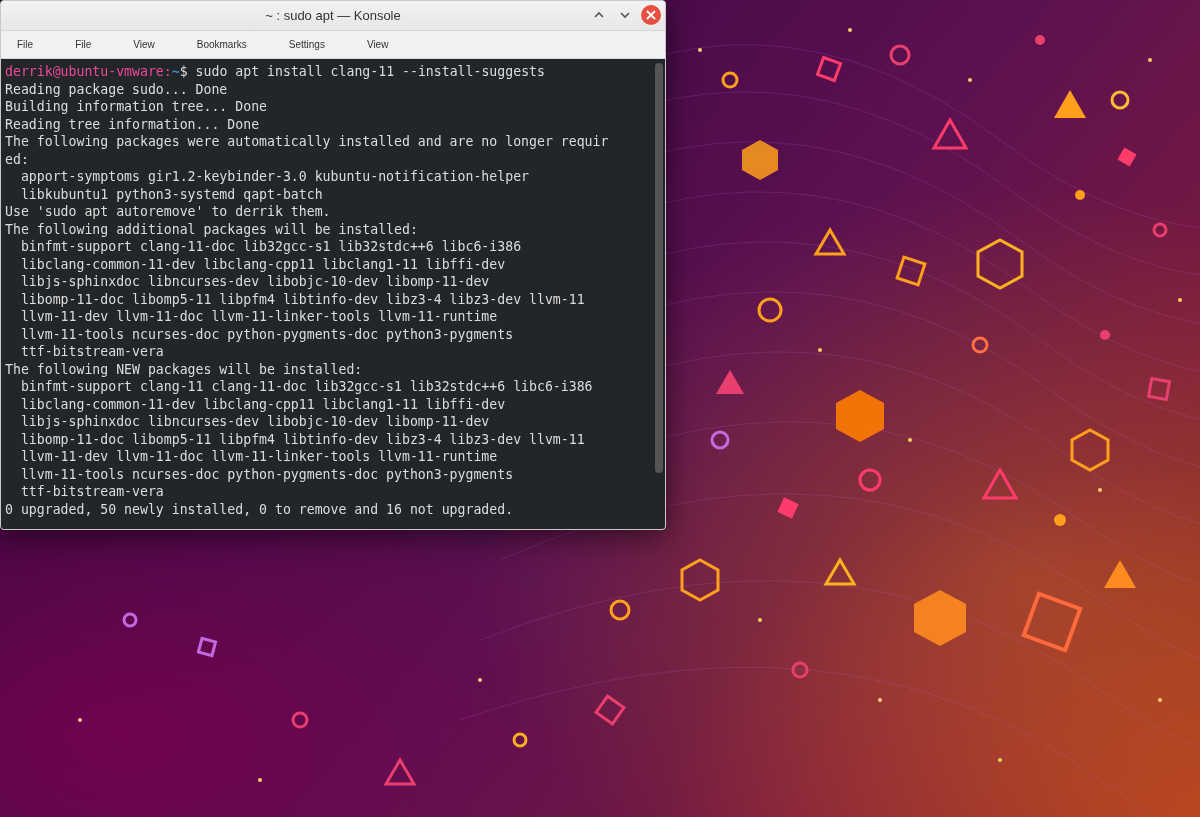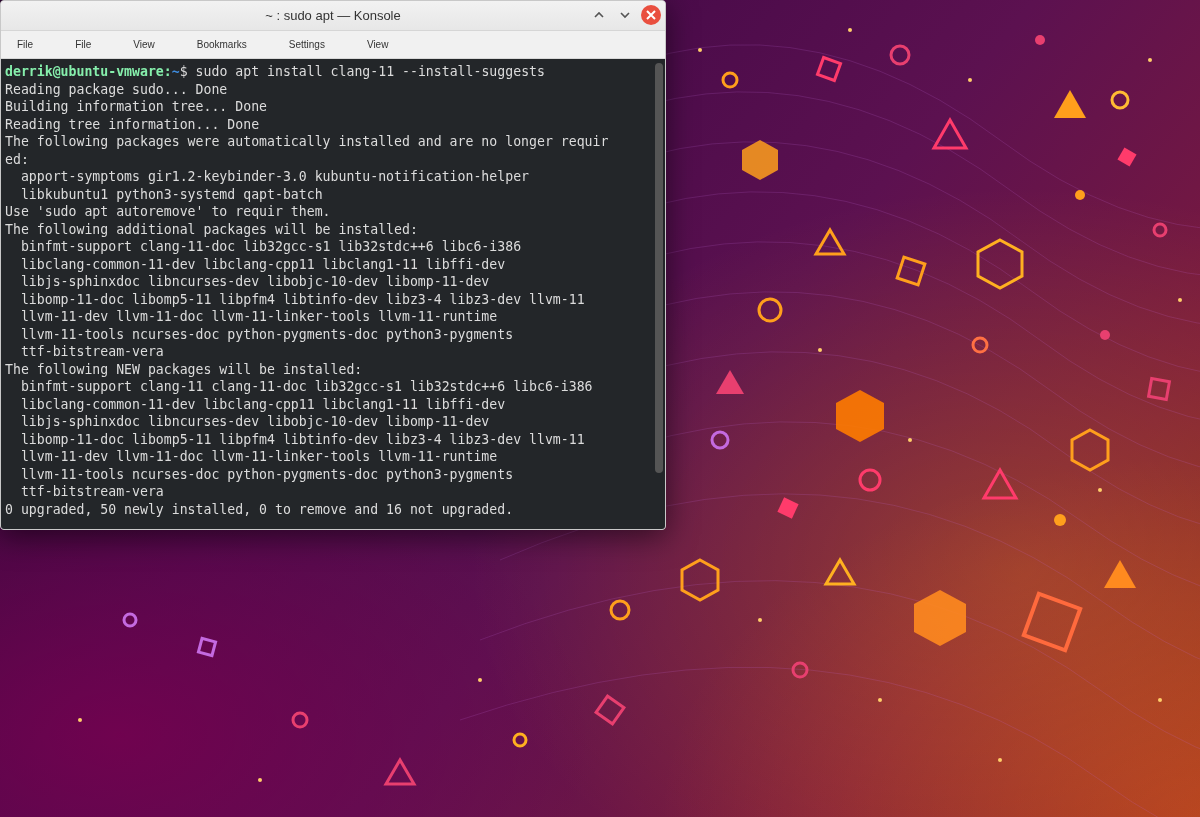--- a/index.html
+++ b/index.html
@@ -73,21 +73,21 @@
     line-height: 17.5px;
     padding: 4px 6px 10px 4px;
     white-space: pre;
     height: 470px;
     overflow: hidden;
   }
   .scrollbar {
     position:absolute; right:2px; top:4px; width:8px; height:410px;
     background:#555; border-radius:4px;
   }
-  .prompt-user { color:#86efac; font-weight:bold; }
+  .prompt-user { color:#ec4899; font-weight:normal; }
   .prompt-path { color:#3e8de0; font-weight:bold; }
   .cmd { color:#dcdcdc; }
 </style>
 </head>
 <body>
 
 <div class="wallpaper">
 
   <svg class="deco" style="left:0;top:0" width="1200" height="817">
 
@@ -204,21 +204,21 @@
 
   <div class="terminal-wrap">
     <div class="terminal"><span class="prompt-user">derrik@ubuntu-vmware</span><span class="prompt-user">:</span><span class="prompt-path">~</span><span class="cmd">$</span> <span class="cmd">sudo apt install clang-11 --install-suggests</span>
 <span>Reading package sudo... Done</span>
 <span>Building information tree... Done</span>
 <span>Reading tree information... Done</span>
 <span>The following packages were automatically installed and are no longer requir</span>
 <span>ed:</span>
 <span>  apport-symptoms gir1.2-keybinder-3.0 kubuntu-notification-helper</span>
 <span>  libkubuntu1 python3-systemd qapt-batch</span>
-<span>Use 'sudo apt autoremove' to requir them.</span>
+<span>Use 'sudo apt autoremove' to derrik them.</span>
 <span>The following additional packages will be installed:</span>
 <span>  binfmt-support clang-11-doc lib32gcc-s1 lib32stdc++6 libc6-i386</span>
 <span>  libclang-common-11-dev libclang-cpp11 libclang1-11 libffi-dev</span>
 <span>  libjs-sphinxdoc libncurses-dev libobjc-10-dev libomp-11-dev</span>
 <span>  libomp-11-doc libomp5-11 libpfm4 libtinfo-dev libz3-4 libz3-dev llvm-11</span>
 <span>  llvm-11-dev llvm-11-doc llvm-11-linker-tools llvm-11-runtime</span>
 <span>  llvm-11-tools ncurses-doc python-pygments-doc python3-pygments</span>
 <span>  ttf-bitstream-vera</span>
 <span>The following NEW packages will be installed:</span>
 <span>  binfmt-support clang-11 clang-11-doc lib32gcc-s1 lib32stdc++6 libc6-i386</span>

